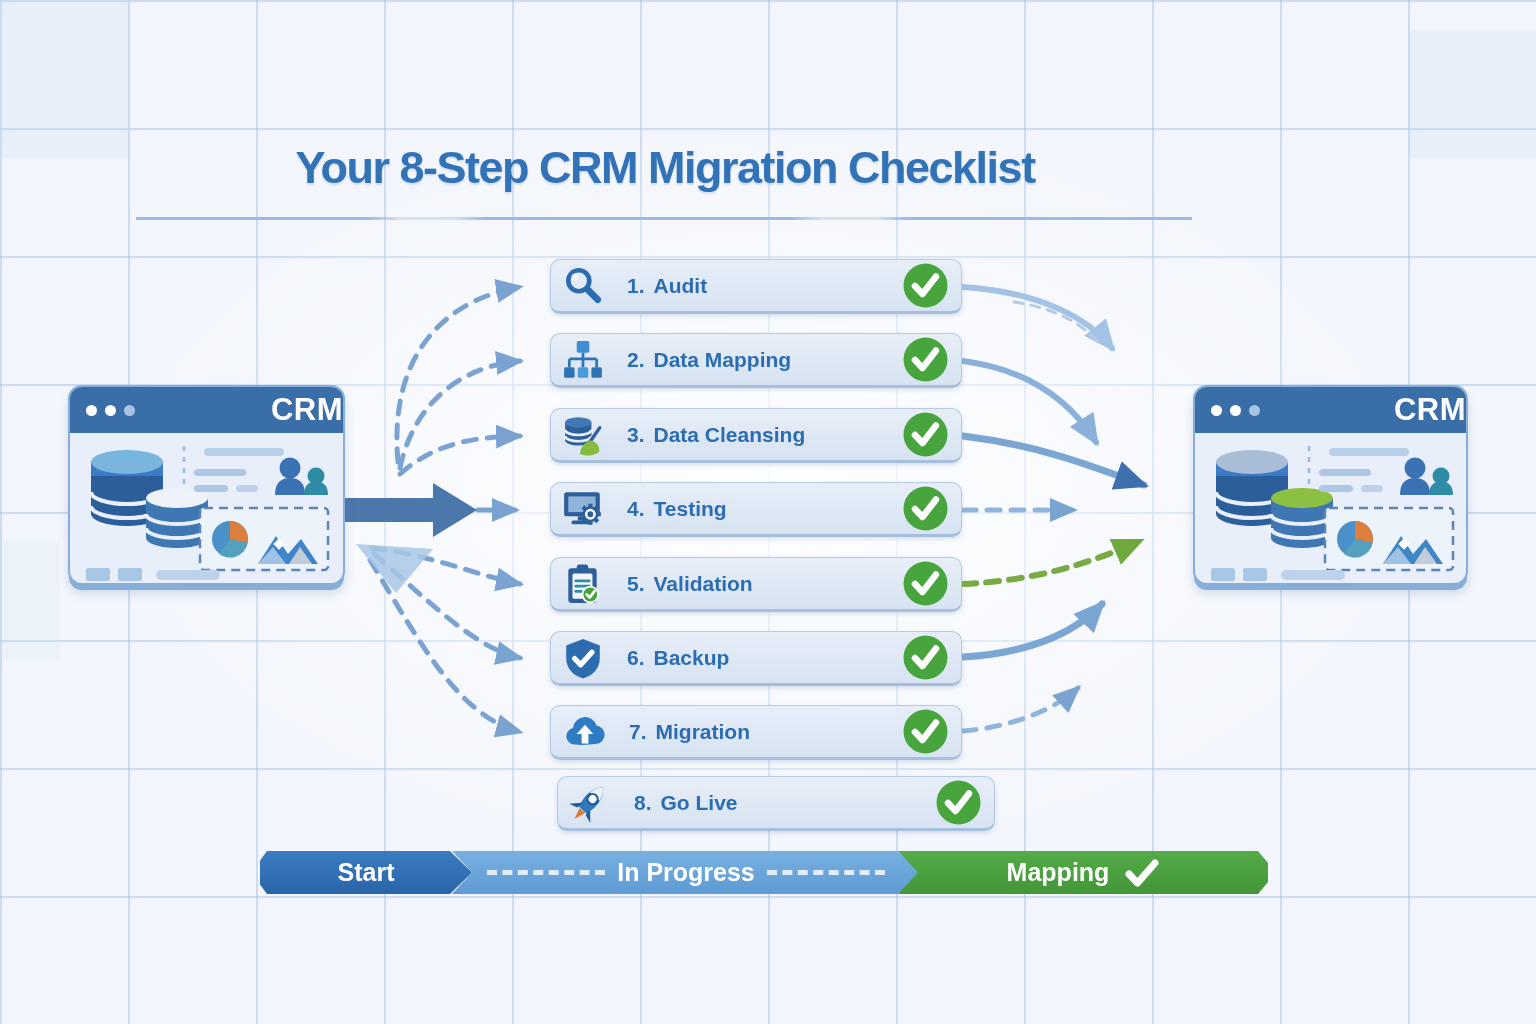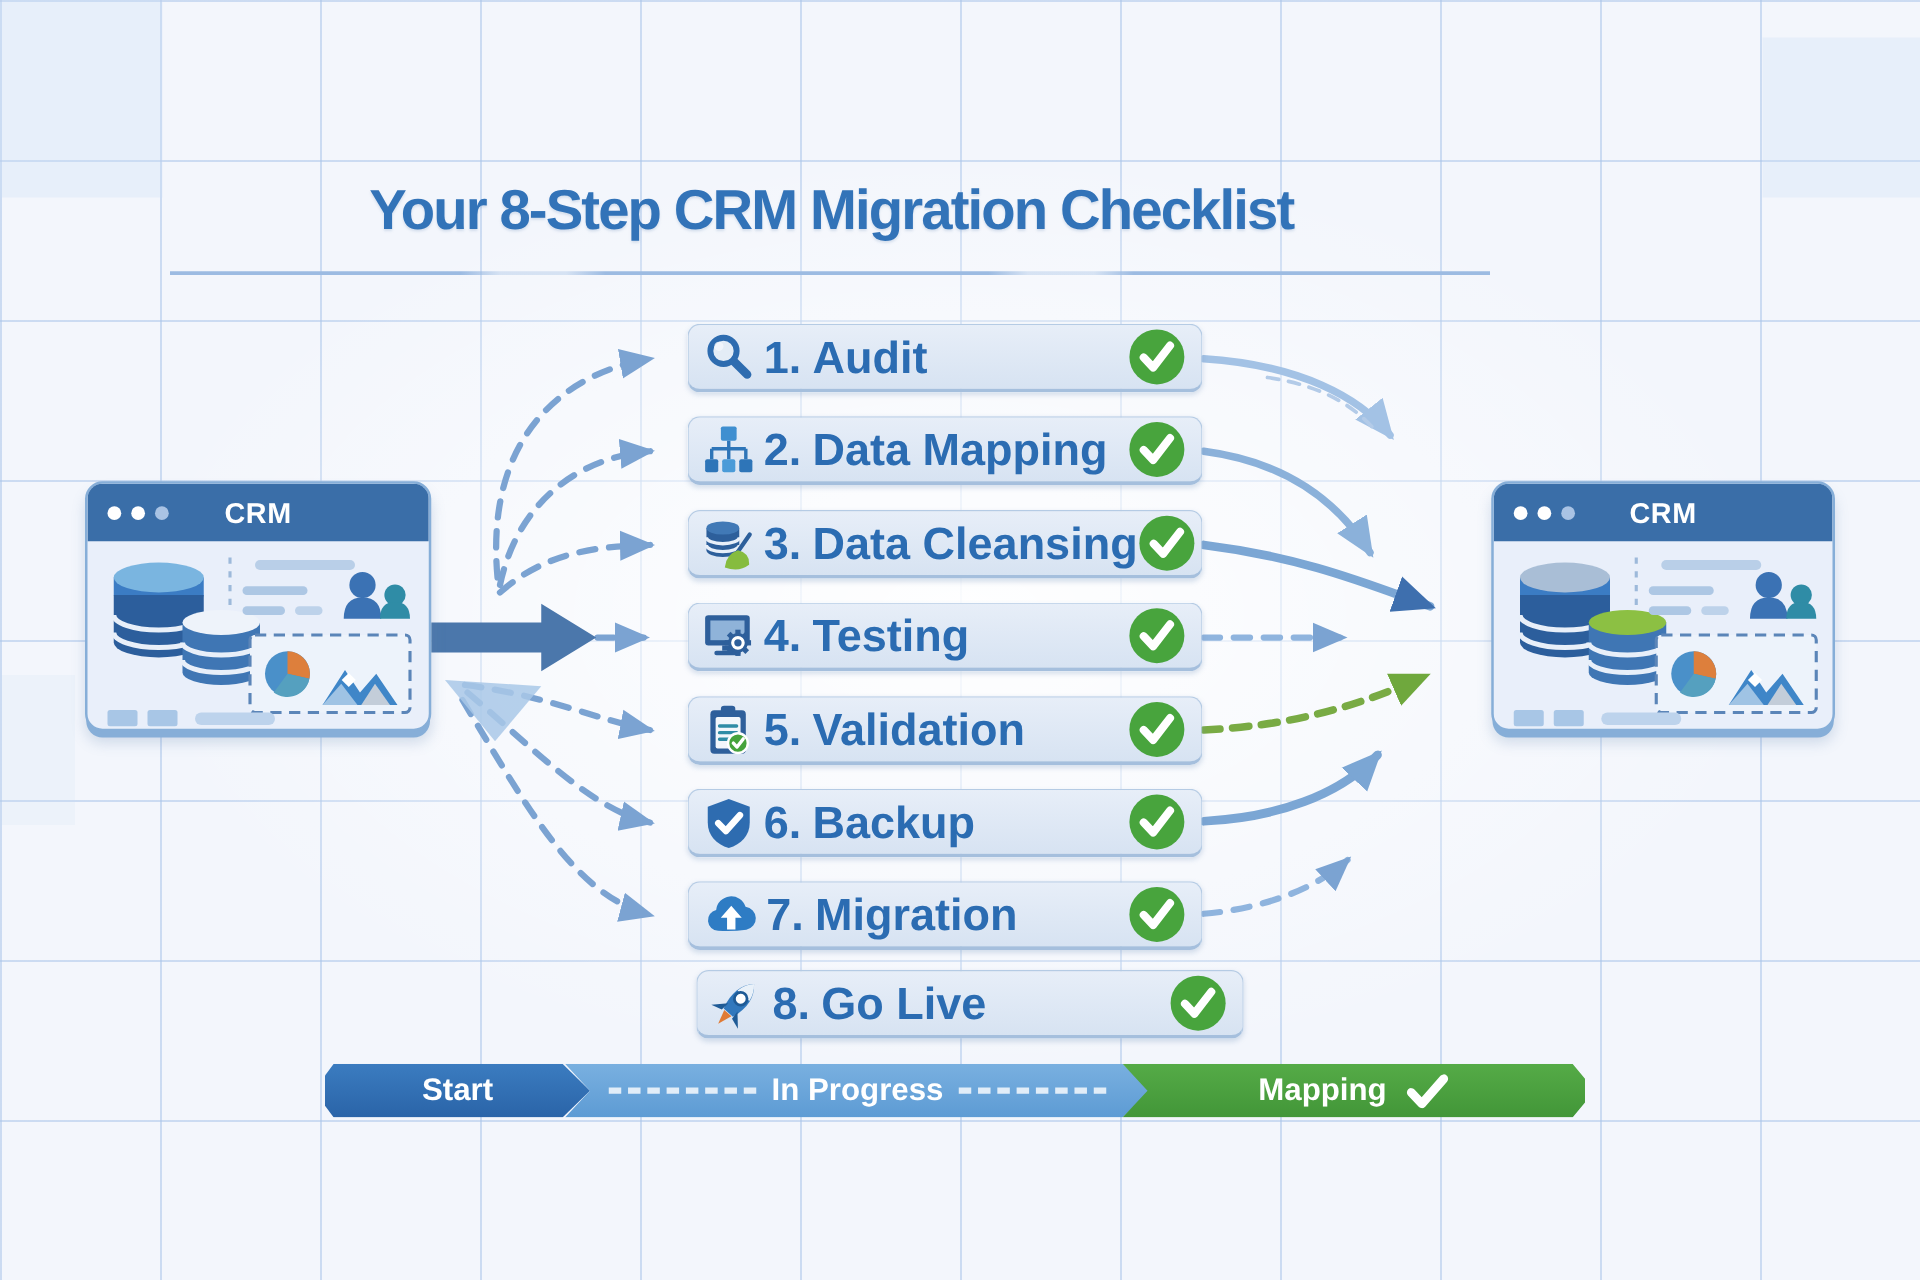--- a/index.html
+++ b/index.html
@@ -28,33 +28,33 @@
   
   .crm-window{position:absolute;width:277px;height:200px;border-radius:14px;
     background:#e9effa;border:2px solid #86aed8;
     box-shadow:0 6px 0 -1px #86aed8,0 9px 10px rgba(100,135,180,.25);overflow:hidden;}
   .crm-titlebar{height:46px;background:linear-gradient(#40740_0,#0 0),#3a6ea8;
     background:#3a6ea8;display:flex;align-items:center;position:relative;}
   .crm-dots{display:flex;gap:8px;margin-left:16px;}
   .crm-dots i{width:11px;height:11px;border-radius:50%;display:block;}
   .crm-dots i:nth-child(1),.crm-dots i:nth-child(2){background:#ffffff;}
   .crm-dots i:nth-child(3){background:#a9c3e4;}
-  .crm-title{position:absolute;left:0;right:0;text-align:center;color:#fff;
-    font-size:23px;font-weight:bold;letter-spacing:.5px;}
+  .crm-title{position:absolute;left:0;right:0;text-align:right;color:#fff;
+    font-size:31px;font-weight:bold;letter-spacing:.5px;}
   .crm-body{padding:3px 2px 0 2px;}
   
   .step{
     position:absolute;left:550px;width:412px;height:55px;border-radius:10px;
     background:linear-gradient(#e7eef8,#d7e3f2);
     border:1px solid #b5cbe4;border-bottom:3px solid #a5bfdd;
     box-shadow:0 2px 4px rgba(120,150,190,.28);
     display:flex;align-items:center;padding:0 12px 0 10px;
   }
   .step-icon{width:44px;height:44px;display:flex;align-items:center;justify-content:center;flex:none;}
-  .step-label{margin-left:6px;font-size:36px;font-weight:bold;color:#2b6cb2;white-space:nowrap;}
+  .step-label{margin-left:22px;font-size:21px;font-weight:bold;color:#2b6cb2;white-space:nowrap;}
   .step-label .num{margin-right:9px;}
   .step-check{margin-left:auto;flex:none;width:47px;height:47px;}
   
   .legend{position:absolute;top:851px;left:0;height:43px;width:100%;}
   .seg{position:absolute;top:0;height:43px;display:flex;align-items:center;justify-content:center;
     color:#fff;font-size:25px;font-weight:bold;}
   .seg-start{left:260px;width:212px;background:linear-gradient(#3b7cc0,#2a64a8);
     clip-path:polygon(7px 0,calc(100% - 22px) 0,100% 50%,calc(100% - 22px) 100%,7px 100%,0 78%,0 22%);}
   .seg-progress{left:452px;width:468px;background:linear-gradient(#79b0e0,#5d9bd4);
     clip-path:polygon(0 0,calc(100% - 22px) 0,100% 50%,calc(100% - 22px) 100%,0 100%,20px 50%);gap:12px;}

